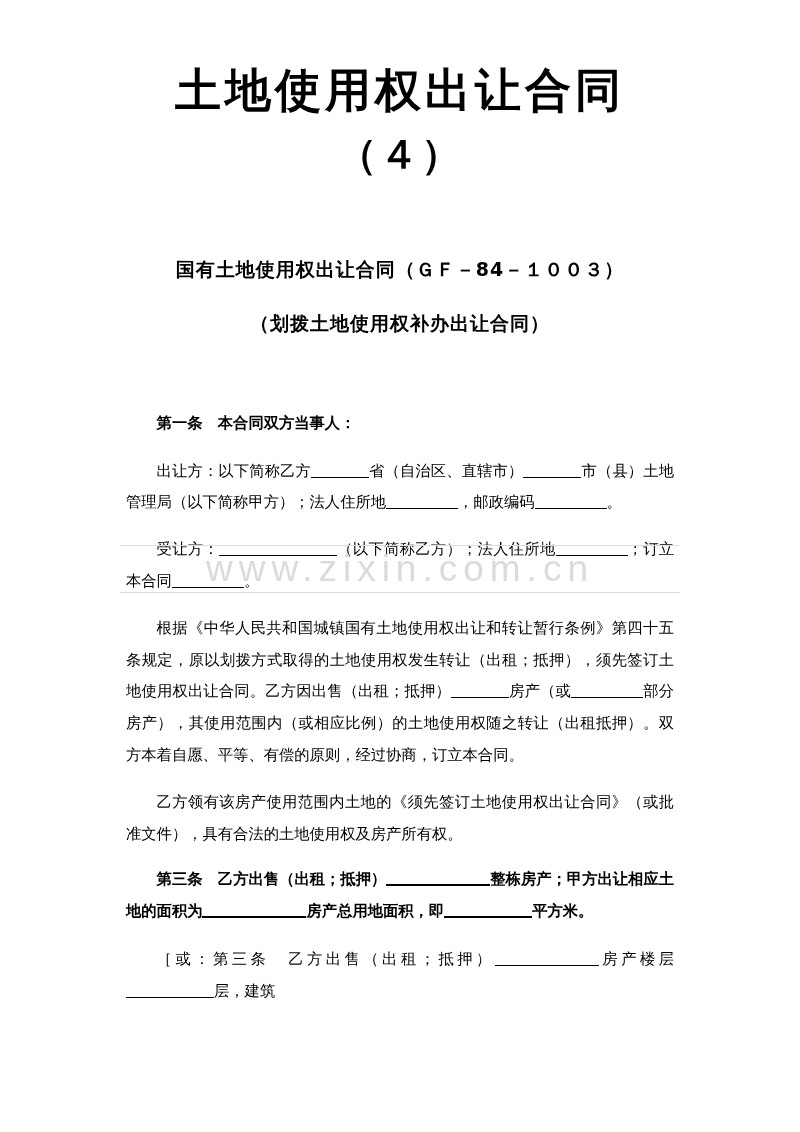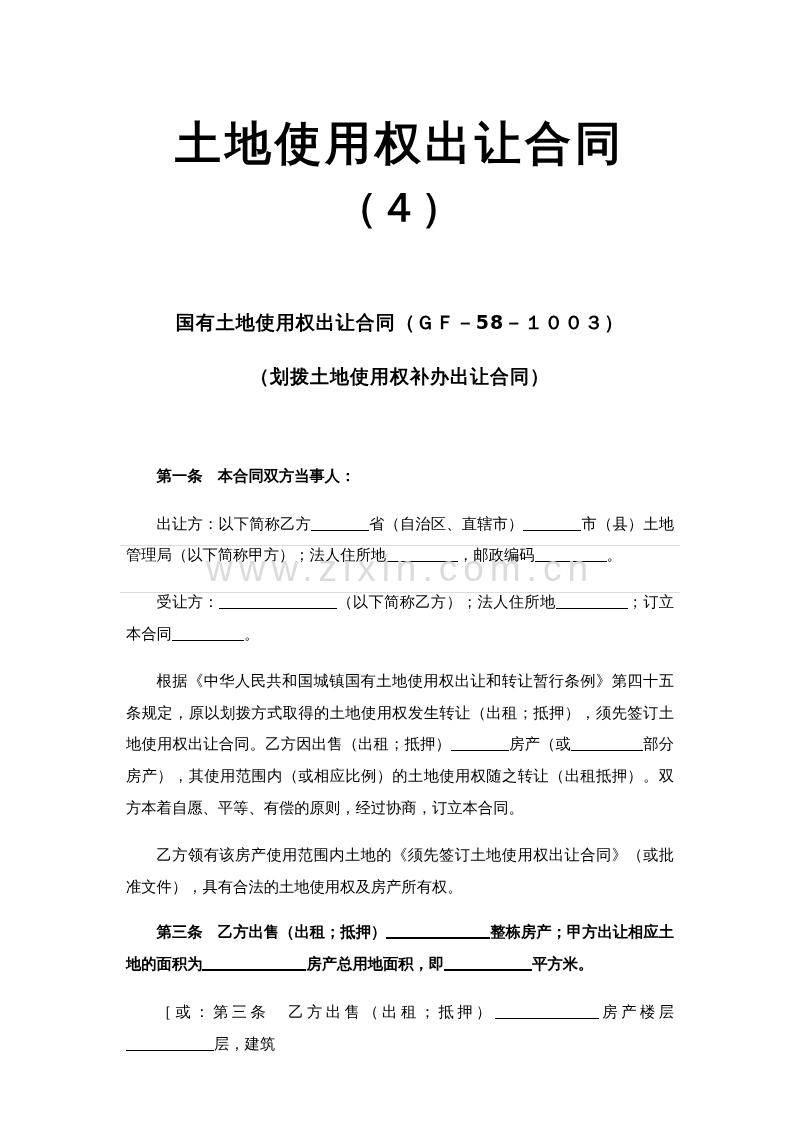--- a/index.html
+++ b/index.html
@@ -23,21 +23,21 @@
     padding: 0;
   }
   .doc-title {
     text-align: center;
     font-family: "DejaVu Sans", "Liberation Sans", sans-serif;
     font-weight: bold;
     font-size: 46px;
     letter-spacing: 4px;
     line-height: 1.35;
     margin: 0;
-    padding-top: 112px;
+    padding-top: 59px;
   }
   .doc-title .line2 {
     display: block;
     font-size: 40px;
     letter-spacing: 2px;
     padding-top: 6px;
   }
   .subtitle-block {
     text-align: center;
     margin-top: 72px;
@@ -133,21 +133,21 @@
     <div class="wm-line l2"></div>
     <div class="wm-text">www.zixin.com.cn</div>
   </div>
 
   <h1 class="doc-title">
     <span>土地使用权出让合同</span>
     <span class="line2">（４）</span>
   </h1>
 
   <div class="subtitle-block">
-    <div class="subtitle-1">国有土地使用权出让合同（ＧＦ－58－１００３）</div>
+    <div class="subtitle-1">国有土地使用权出让合同（ＧＦ－84－１００３）</div>
     <div class="subtitle-2">（划拨土地使用权补办出让合同）</div>
   </div>
 
   <div class="body-block" id="body-block">
       <p class="para"><span class="art-head">第一条</span><span class="art-head">　本合同双方当事人：</span></p>
       <p class="para"><span>出让方：以下简称乙方</span><span class="u w2"></span><span>省（自治区、直辖市）</span><span class="u w2"></span><span>市（县）土地管理局（以下简称甲方）；法人住所地</span><span class="u w3"></span><span>，邮政编码</span><span class="u w3"></span><span>。</span></p>
       <p class="para"><span>受让方：</span><span class="u w6"></span><span>（以下简称乙方）；法人住所地</span><span class="u w3"></span><span>；订立本合同</span><span class="u w3"></span><span>。</span></p>
       <p class="para"><span>根据《中华人民共和国城镇国有土地使用权出让和转让暂行条例》第四十五条规定，原以划拨方式取得的土地使用权发生转让（出租；抵押），须先签订土地使用权出让合同。乙方因出售（出租；抵押）</span><span class="u w2"></span><span>房产（或</span><span class="u w3"></span><span>部分房产），其使用范围内（或相应比例）的土地使用权随之转让（出租抵押）。双方本着自愿、平等、有偿的原则，经过协商，订立本合同。</span></p>
       <p class="para"><span>乙方领有该房产使用范围内土地的《须先签订土地使用权出让合同》（或批准文件），具有合法的土地使用权及房产所有权。</span></p>
       <p class="para b"><span class="art-head">第三条</span><span>　乙方出售（出租；抵押）</span><span class="u w5 bold"></span><span>整栋房产；甲方出让相应土地的面积为</span><span class="u w5 bold"></span><span>房产总用地面积，即</span><span class="u w4 bold"></span><span>平方米。</span></p>

